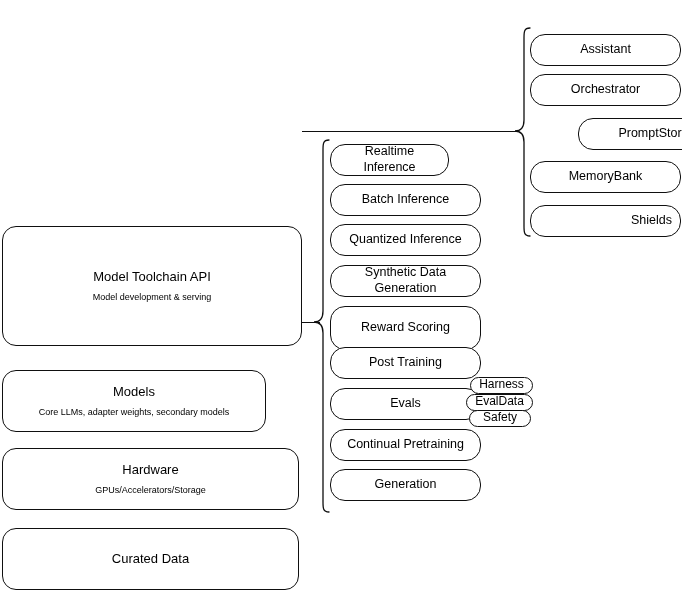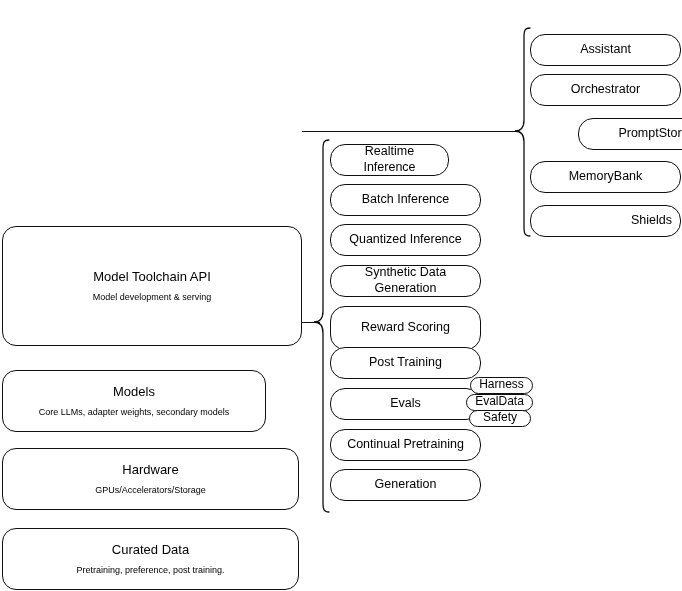--- a/index.html
+++ b/index.html
@@ -105,21 +105,20 @@
     <div class="subtitle">Core LLMs, adapter weights, secondary models</div>
   </div>
 
   <div class="node layer" style="left:2px; top:448px; width:297px; height:62px;">
     <div class="title">Hardware</div>
     <div class="subtitle">GPUs/Accelerators/Storage</div>
   </div>
 
   <div class="node layer" style="left:2px; top:528px; width:297px; height:62px;">
     <div class="title">Curated Data</div>
-    <div class="subtitle">Pretraining, preference, post training.</div>
   </div>
 
   <div class="hline" style="left:302px; top:131px; width:217px;"></div>
 
   <div class="connector" style="left:512px; top:24px; width:22px; height:220px;">
     <svg width="22" height="220" viewBox="0 0 22 220" fill="none">
       <path d="M18 4 C12 4, 12 8, 12 14 L12 96 C12 103, 9 107, 3 107 C9 107, 12 111, 12 118 L12 202 C12 208, 12 212, 18 212" stroke="#0f0f0f" stroke-width="1.3" fill="none" stroke-linecap="round"></path>
     </svg>
   </div>
 

